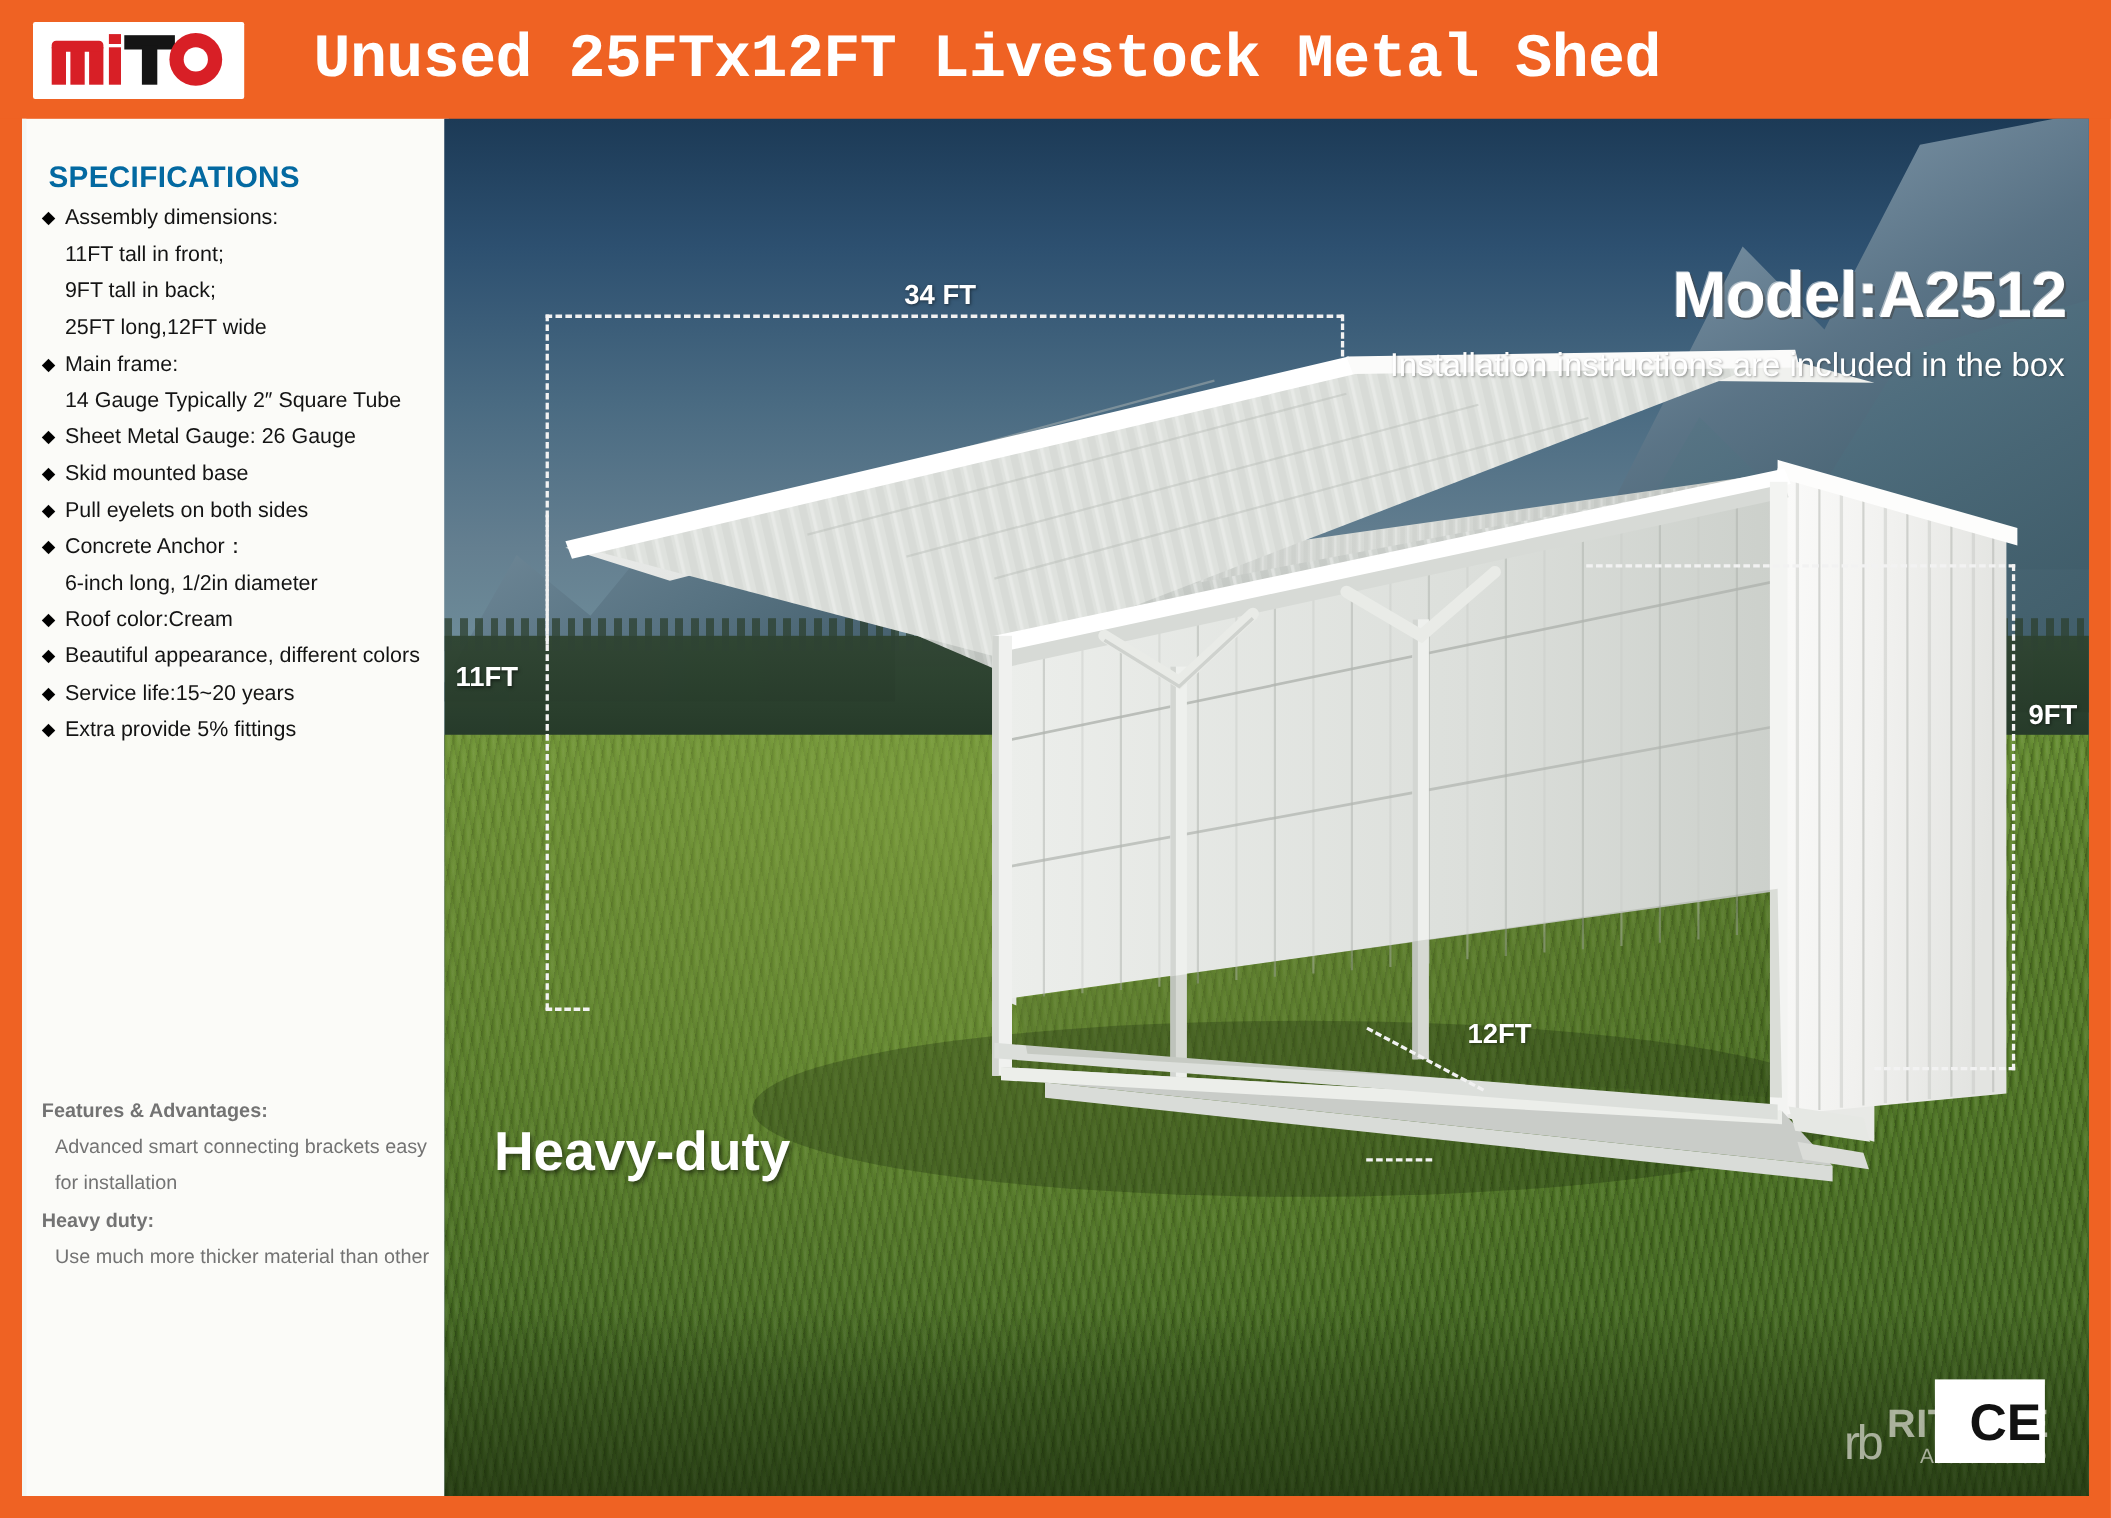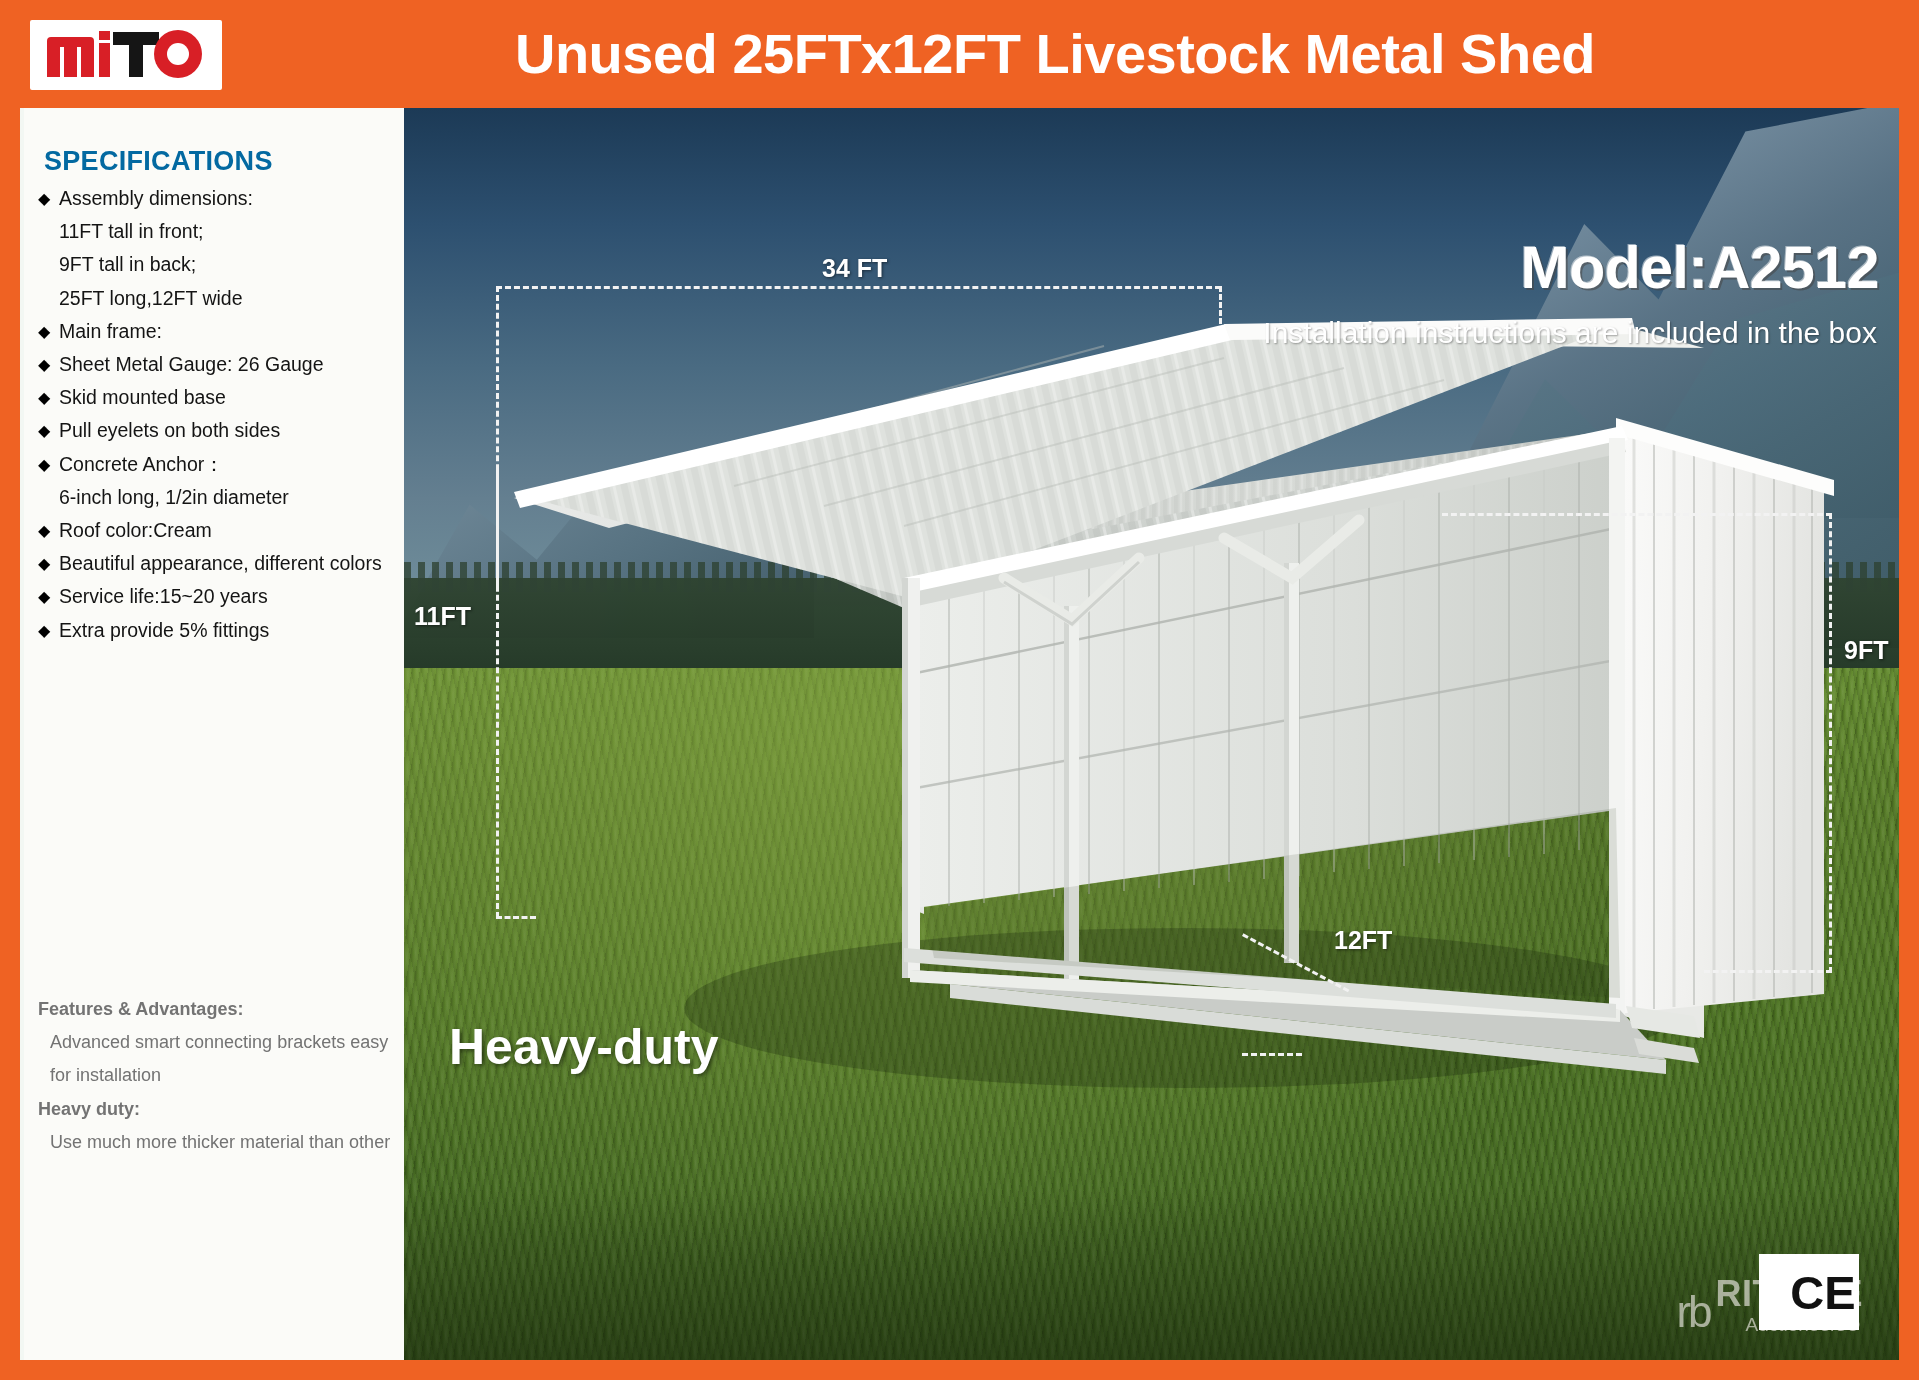--- a/index.html
+++ b/index.html
@@ -13,24 +13,24 @@
     position:absolute;left:0;top:0;width:1919px;height:108px;
     background:#ef6223;
   }
   .logo-box{
     position:absolute;left:30px;top:20px;width:192px;height:70px;
     background:#ffffff;border-radius:2px;
     display:flex;align-items:center;justify-content:center;
   }
   .logo-svg{display:block;}
   .header-title{
-    position:absolute;left:295px;top:14px;width:1520px;height:80px;
+    position:absolute;left:285px;top:14px;width:1520px;height:80px;
     color:#ffffff;font-size:56px;font-weight:bold;line-height:80px;
-    text-align:center;letter-spacing:-0.5px;white-space:nowrap;
-    font-family:Liberation Sans, sans-serif;
+    text-align:left;letter-spacing:-0.5px;white-space:nowrap;
+    font-family:Liberation Mono, monospace;
   }
   
   .spec-panel{
     position:absolute;left:20px;top:108px;width:384px;height:1252px;
     background:#fbfbf8;
     border-left:4px solid #f3f7f3;
   }
   .spec-title{
     position:absolute;left:20px;top:38px;
     font-size:27px;font-weight:bold;color:#0369a1;letter-spacing:0.3px;
@@ -204,20 +204,24 @@
           <span class="bullet">◆</span>
           <span class="txt">9FT tall in back;</span>
         </div>
       <div class="spec-row sub">
           <span class="bullet">◆</span>
           <span class="txt">25FT long,12FT wide</span>
         </div>
       <div class="spec-row">
           <span class="bullet">◆</span>
           <span class="txt">Main frame:</span>
+        </div>
+      <div class="spec-row sub">
+          <span class="bullet">◆</span>
+          <span class="txt">14 Gauge Typically 2″ Square Tube</span>
         </div>
       <div class="spec-row">
           <span class="bullet">◆</span>
           <span class="txt">Sheet Metal Gauge: 26 Gauge</span>
         </div>
       <div class="spec-row">
           <span class="bullet">◆</span>
           <span class="txt">Skid mounted base</span>
         </div>
       <div class="spec-row">

